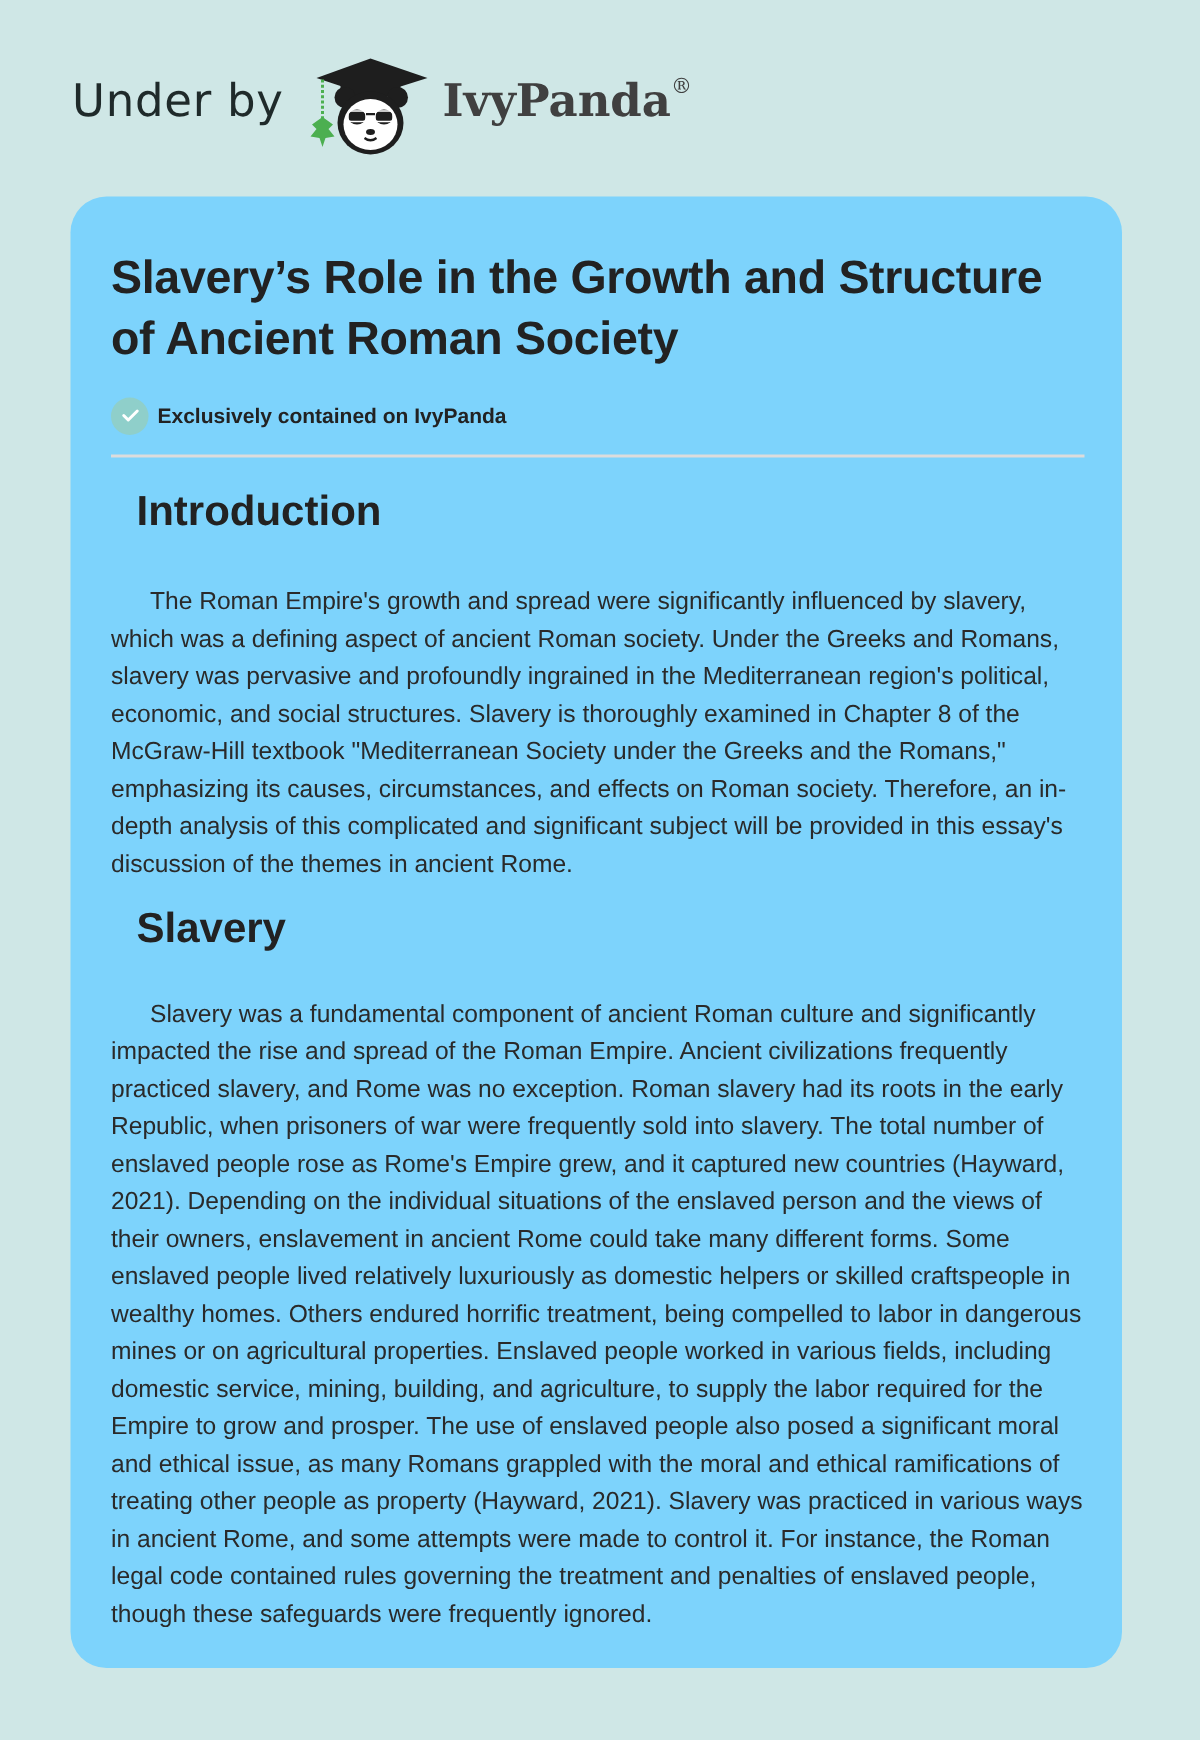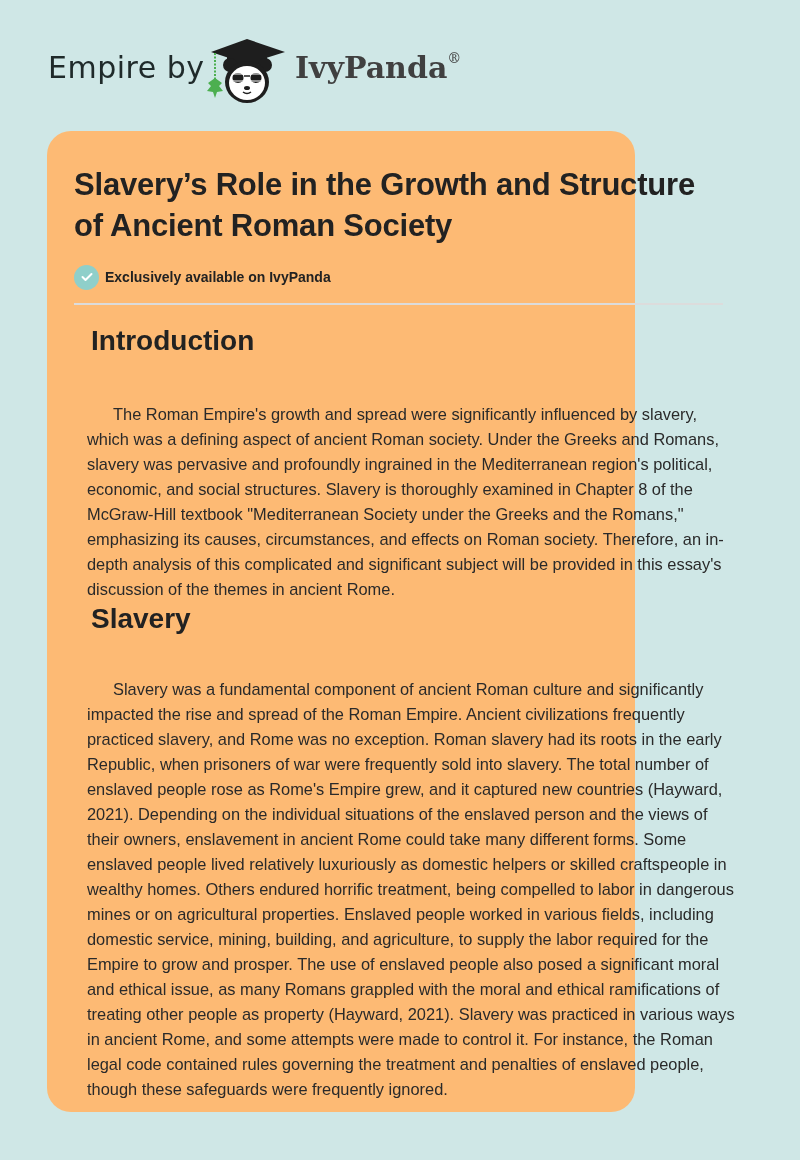--- a/index.html
+++ b/index.html
@@ -50,23 +50,23 @@
   .brand-name sup {
     font-size: 14px;
     position: relative;
     top: -4px;
     font-weight: normal;
   }
   .card {
     position: absolute;
     left: 47px;
     top: 131px;
-    width: 588px;
+    width: 701px;
     height: 981px;
-    background: #fdba74;
+    background: #7dd3fc;
     border-radius: 24px;
   }
   .title {
     position: absolute;
     left: 27px;
     top: 33px;
     width: 640px;
     margin: 0;
     font-size: 31px;
     line-height: 41px;
@@ -110,32 +110,32 @@
     left: 44px;
     margin: 0;
     font-size: 28px;
     font-weight: bold;
     color: #222222;
   }
   .paragraph {
     position: absolute;
     left: 27px;
     width: 652px;
-    margin: 13px;
+    margin: 0;
     font-size: 16.4px;
     line-height: 25px;
     color: #2a2a2a;
     text-indent: 26px;
   }
 </style>
 </head>
 <body>
 
 <div class="header">
-  <span class="essay-by">Empire by</span>
+  <span class="essay-by">Under by</span>
   <svg class="logo-mark" viewBox="0 0 86 72">
 
     <polygon points="8,16 44,3 82,16 44,28" fill="#1e1e1e"></polygon>
     <rect x="24" y="18" width="40" height="10" fill="#1e1e1e"></rect>
 
     <line x1="12" y1="17" x2="12" y2="44" stroke="#4caf50" stroke-width="2" stroke-dasharray="2,1.5"></line>
 
     <path d="M12,42 L5,47 L8,50 L4,55 L10,56 L12,62 L14,56 L20,55 L16,50 L19,47 Z" fill="#4caf50"></path>
 
     <circle cx="27" cy="29" r="7" fill="#1e1e1e"></circle>
@@ -158,21 +158,21 @@
 
 <div class="card">
   <h1 class="title">Slavery’s Role in the Growth and Structure of Ancient Roman Society</h1>
 
   <div class="exclusive">
     <span class="check-badge">
       <svg width="12" height="10" viewBox="0 0 12 10">
         <path d="M1.5,5 L4.5,8 L10.5,2" stroke="#ffffff" stroke-width="2" fill="none" stroke-linecap="round" stroke-linejoin="round"></path>
       </svg>
     </span>
-    <span class="exclusive-label">Exclusively available on IvyPanda</span>
+    <span class="exclusive-label">Exclusively contained on IvyPanda</span>
   </div>
 
   <div class="divider"></div>
 
   <h2 class="section-heading" style="top:194px;">Introduction</h2>
   <p class="paragraph" style="top:258px;">The Roman Empire's growth and spread were significantly influenced by slavery, which was a defining aspect of ancient Roman society. Under the Greeks and Romans, slavery was pervasive and profoundly ingrained in the Mediterranean region's political, economic, and social structures. Slavery is thoroughly examined in Chapter 8 of the McGraw-Hill textbook "Mediterranean Society under the Greeks and the Romans," emphasizing its causes, circumstances, and effects on Roman society. Therefore, an in-depth analysis of this complicated and significant subject will be provided in this essay's discussion of the themes in ancient Rome.</p>
 
   <h2 class="section-heading" style="top:472px;text-align:right;">Slavery</h2>
   <p class="paragraph" style="top:533px;">Slavery was a fundamental component of ancient Roman culture and significantly impacted the rise and spread of the Roman Empire. Ancient civilizations frequently practiced slavery, and Rome was no exception. Roman slavery had its roots in the early Republic, when prisoners of war were frequently sold into slavery. The total number of enslaved people rose as Rome's Empire grew, and it captured new countries (Hayward, 2021).  Depending on the individual situations of the enslaved person and the views of their owners, enslavement in ancient Rome could take many different forms. Some enslaved people lived relatively luxuriously as domestic helpers or skilled craftspeople in wealthy homes. Others endured horrific treatment, being compelled to labor in dangerous mines or on agricultural properties. Enslaved people worked in various fields, including domestic service, mining, building, and agriculture, to supply the labor required for the Empire to grow and prosper. The use of enslaved people also posed a significant moral and ethical issue, as many Romans grappled with the moral and ethical ramifications of treating other people as property (Hayward, 2021). Slavery was practiced in various ways in ancient Rome, and some attempts were made to control it. For instance, the Roman legal code contained rules governing the treatment and penalties of enslaved people, though these safeguards were frequently ignored.</p>
 </div>

